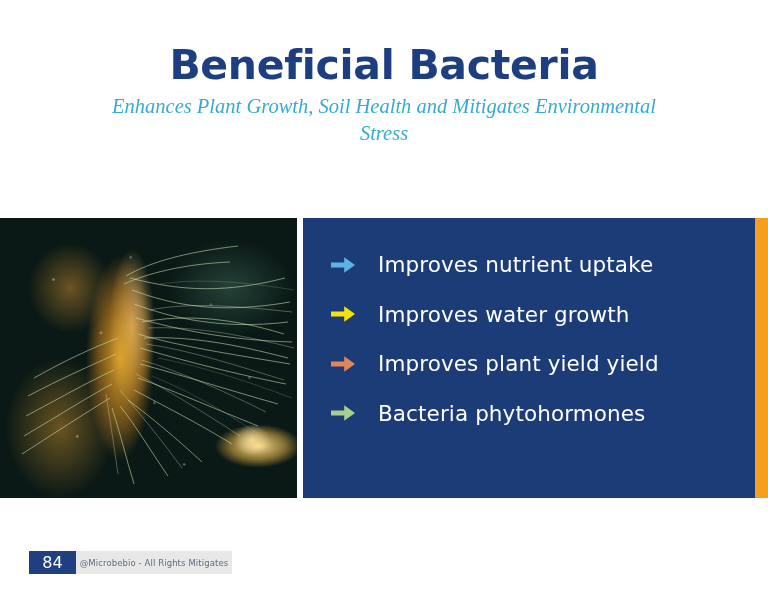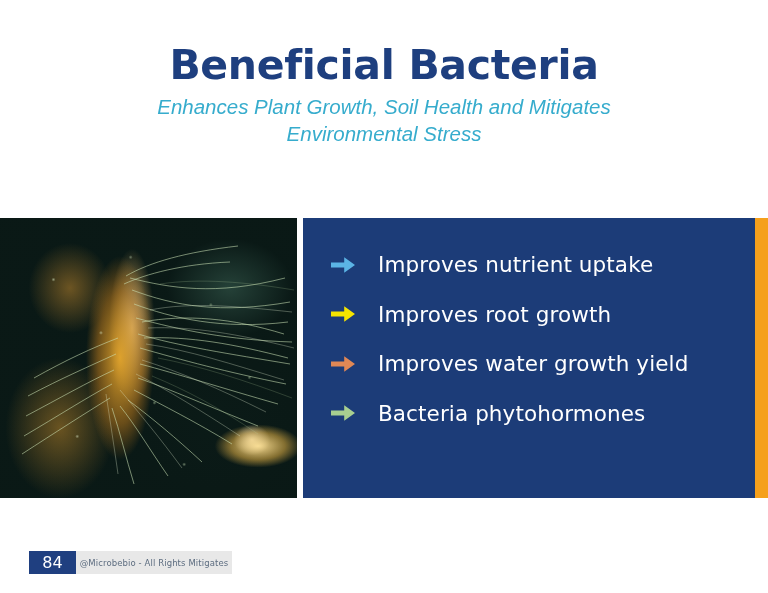--- a/index.html
+++ b/index.html
@@ -35,21 +35,21 @@
     letter-spacing: -0.3px;
     line-height: 1.05;
     font-family: "DejaVu Sans", sans-serif;
   }
   #slide-subtitle {
     margin-top: 6px;
     font-size: 20.5px;
     font-style: italic;
     color: #36accd;
     line-height: 1.32;
-    font-family: Liberation Sans, sans-serif;
+    font-family: Liberation Serif, serif;
     padding: 0 110px;
   }
 
   
   #photo-panel {
     position: absolute;
     left: 0;
     top: 218px;
     width: 297px;
     height: 280px;
@@ -229,29 +229,29 @@
             </svg>
           </span>
           <span class="bullet-text">Improves nutrient uptake</span>
         </div>
         <div class="bullet-row">
           <span class="bullet-arrow">
             <svg width="26" height="18" viewBox="0 0 26 18" aria-hidden="true">
               <path d="M1 6.4 H14.2 V1.2 L25 9 L14.2 16.8 V11.6 H1 Z" fill="#f5e400"></path>
             </svg>
           </span>
-          <span class="bullet-text">Improves root growth</span>
+          <span class="bullet-text">Improves water growth</span>
         </div>
         <div class="bullet-row">
           <span class="bullet-arrow">
             <svg width="26" height="18" viewBox="0 0 26 18" aria-hidden="true">
               <path d="M1 6.4 H14.2 V1.2 L25 9 L14.2 16.8 V11.6 H1 Z" fill="#e08855"></path>
             </svg>
           </span>
-          <span class="bullet-text">Improves water growth yield</span>
+          <span class="bullet-text">Improves plant yield yield</span>
         </div>
         <div class="bullet-row">
           <span class="bullet-arrow">
             <svg width="26" height="18" viewBox="0 0 26 18" aria-hidden="true">
               <path d="M1 6.4 H14.2 V1.2 L25 9 L14.2 16.8 V11.6 H1 Z" fill="#a8cf90"></path>
             </svg>
           </span>
           <span class="bullet-text">Bacteria phytohormones</span>
         </div>
       </div>

